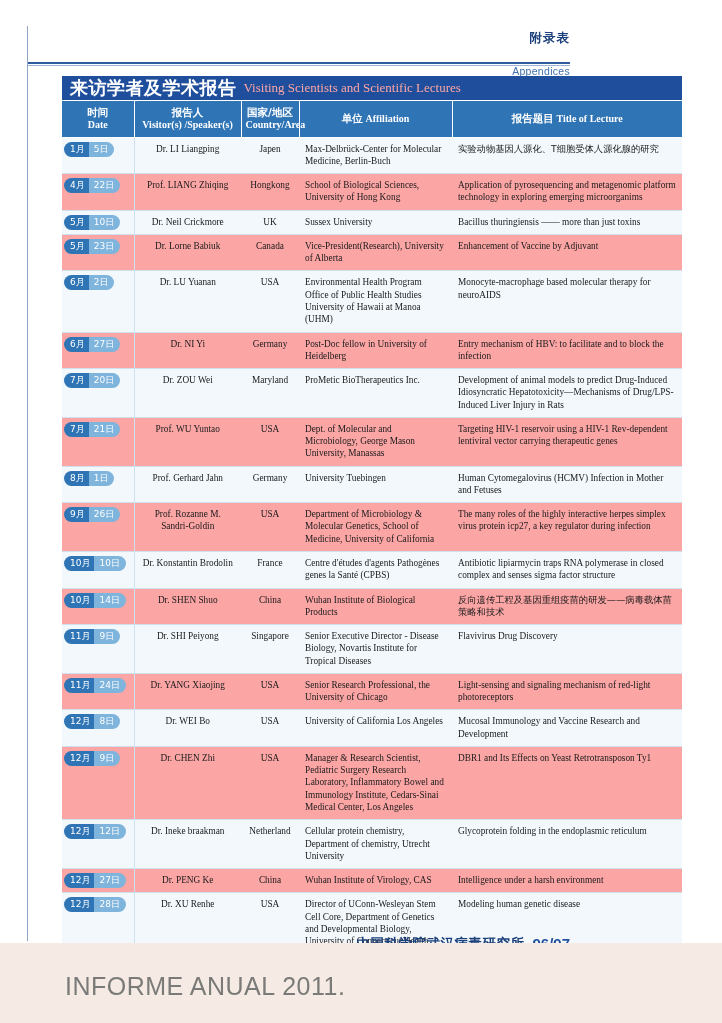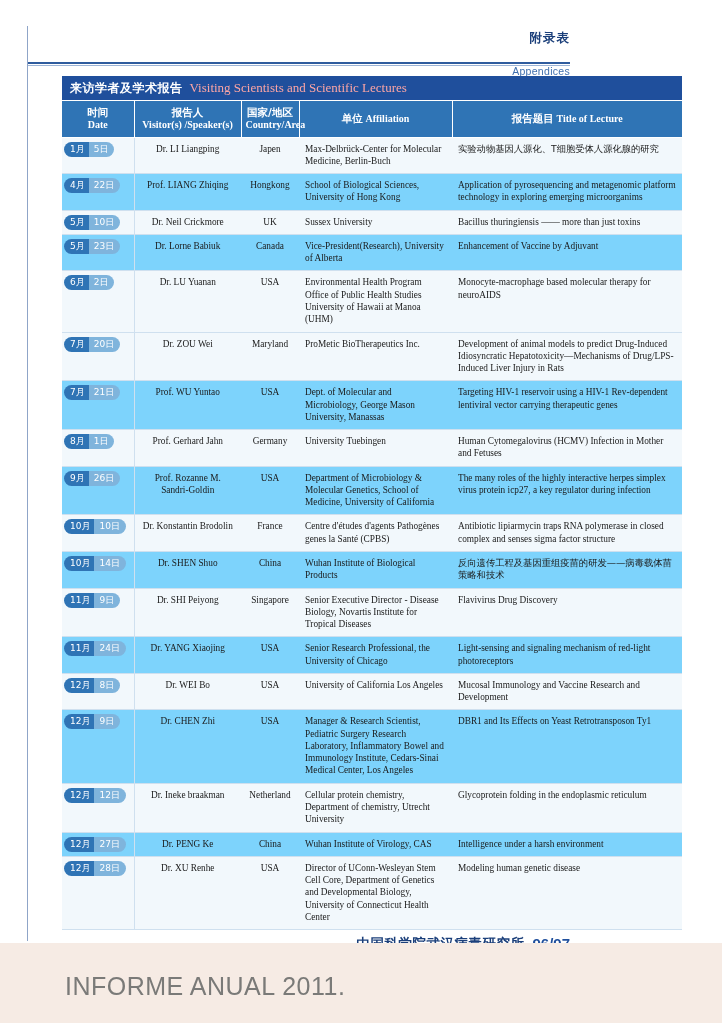--- a/index.html
+++ b/index.html
@@ -49,21 +49,21 @@
   .tbl-title {
     background:#1f4f9c;
     color:#ffffff;
     height:24px;
     display:flex; align-items:center;
     padding-left:8px;
     border-bottom:1px solid #ffffff;
   }
   .tbl-title .t-cn {
     font-family:"DejaVu Sans", sans-serif;
-    font-size:12px; font-weight:bold; letter-spacing:0.5px;
+    font-size:18px; font-weight:bold; letter-spacing:0.5px;
   }
   .tbl-title .t-en {
     font-family:"Liberation Serif", serif;
     font-size:13px; margin-left:7px; color:#fca5a5;
   }
 
   table.vis {
     border-collapse:collapse;
     width:620px;
     table-layout:fixed;
@@ -109,21 +109,21 @@
   tbody td.date {
     padding:4px 2px 4px 2px;
     vertical-align:top;
     text-align:left;
     border-right:1px solid #cfe0ef;
   }
   tbody td.spk { text-align:center; }
   tbody td.ctry { text-align:center; }
   tbody tr.alt td { background:#dceaf7; }
   tbody tr td { background:#f2f8fc; }
-  tbody tr.alt td { background:#7dd3fc; }
+  tbody tr.alt td { background:#fca5a5; }
 
   .cn-txt { font-family:"DejaVu Sans", sans-serif; font-size:9.3px; }
 
   
   .pill {
     display:inline-block;
     position:relative;
     height:15px;
     white-space:nowrap;
   }
@@ -260,20 +260,27 @@
             <td>Vice-President(Research), University of Alberta</td>
             <td>Enhancement of Vaccine by Adjuvant</td>
           </tr>
           <tr>
             <td class="date"><span class="pill"><span class="m">6月</span><span class="d">2日</span></span></td>
             <td class="spk">Dr. LU Yuanan</td>
             <td class="ctry">USA</td>
             <td>Environmental Health Program Office of Public Health Studies University of Hawaii at Manoa (UHM)</td>
             <td>Monocyte-macrophage based molecular therapy for neuroAIDS</td>
           </tr>
+          <tr class="alt">
+            <td class="date"><span class="pill"><span class="m">6月</span><span class="d">27日</span></span></td>
+            <td class="spk">Dr. NI Yi</td>
+            <td class="ctry">Germany</td>
+            <td>Post-Doc fellow in University of Heidelberg</td>
+            <td>Entry mechanism of HBV: to facilitate and to block the infection</td>
+          </tr>
           <tr>
             <td class="date"><span class="pill"><span class="m">7月</span><span class="d">20日</span></span></td>
             <td class="spk">Dr. ZOU Wei</td>
             <td class="ctry">Maryland</td>
             <td>ProMetic BioTherapeutics Inc.</td>
             <td>Development of animal models to predict Drug-Induced Idiosyncratic Hepatotoxicity—Mechanisms of Drug/LPS-Induced Liver Injury in Rats</td>
           </tr>
           <tr class="alt">
             <td class="date"><span class="pill"><span class="m">7月</span><span class="d">21日</span></span></td>
             <td class="spk">Prof. WU Yuntao</td>

